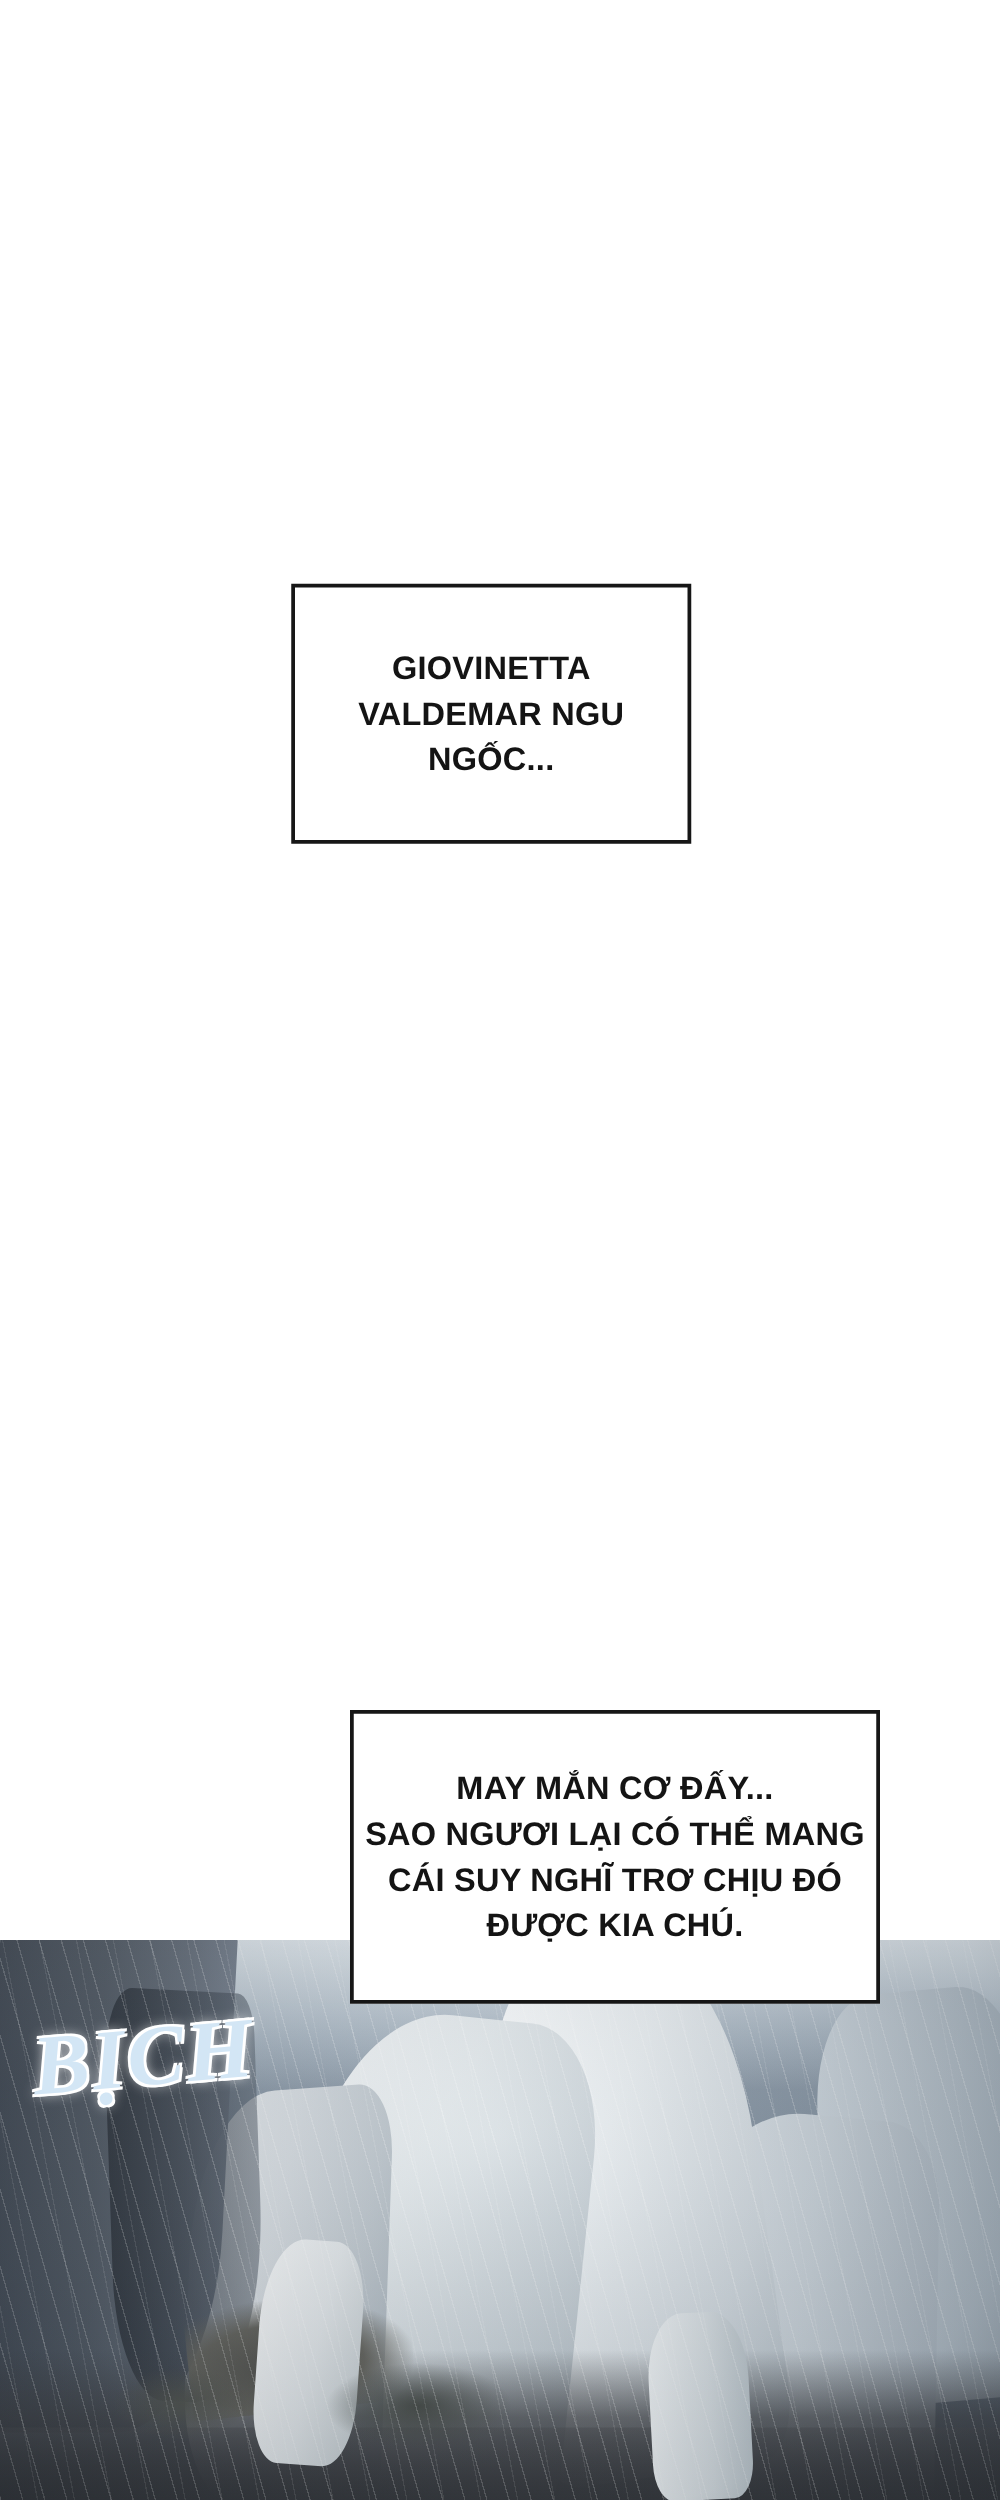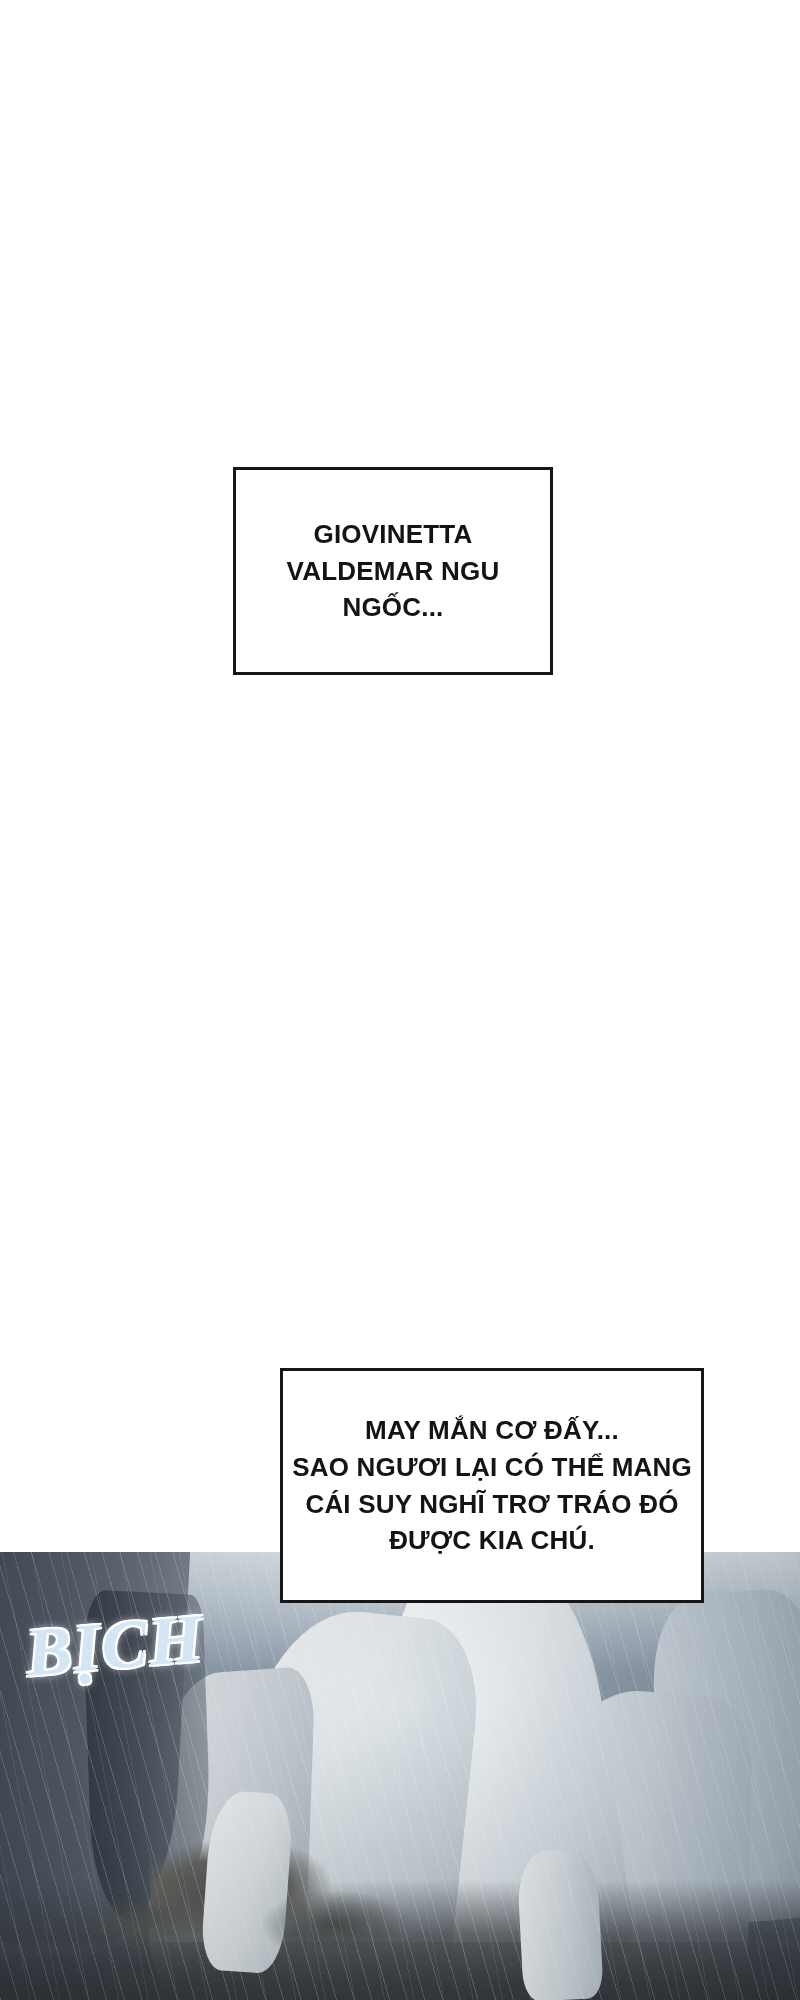--- a/index.html
+++ b/index.html
@@ -280,17 +280,17 @@
   <div class="bubble" id="bubble-1">
     <div class="txt">GIOVINETTA
 VALDEMAR NGU
 NGỐC...</div>
   </div>
 
 
   <div class="bubble" id="bubble-3">
     <div class="txt">MAY MẮN CƠ ĐẤY...
 SAO NGƯƠI LẠI CÓ THỂ MANG
-CÁI SUY NGHĨ TRƠ TRÁO ĐÓ
+CÁI SUY NGHĨ TRƠ CHỊU ĐÓ
 ĐƯỢC KIA CHÚ.</div>
   </div>
 
 </div>
 
 </body></html>

